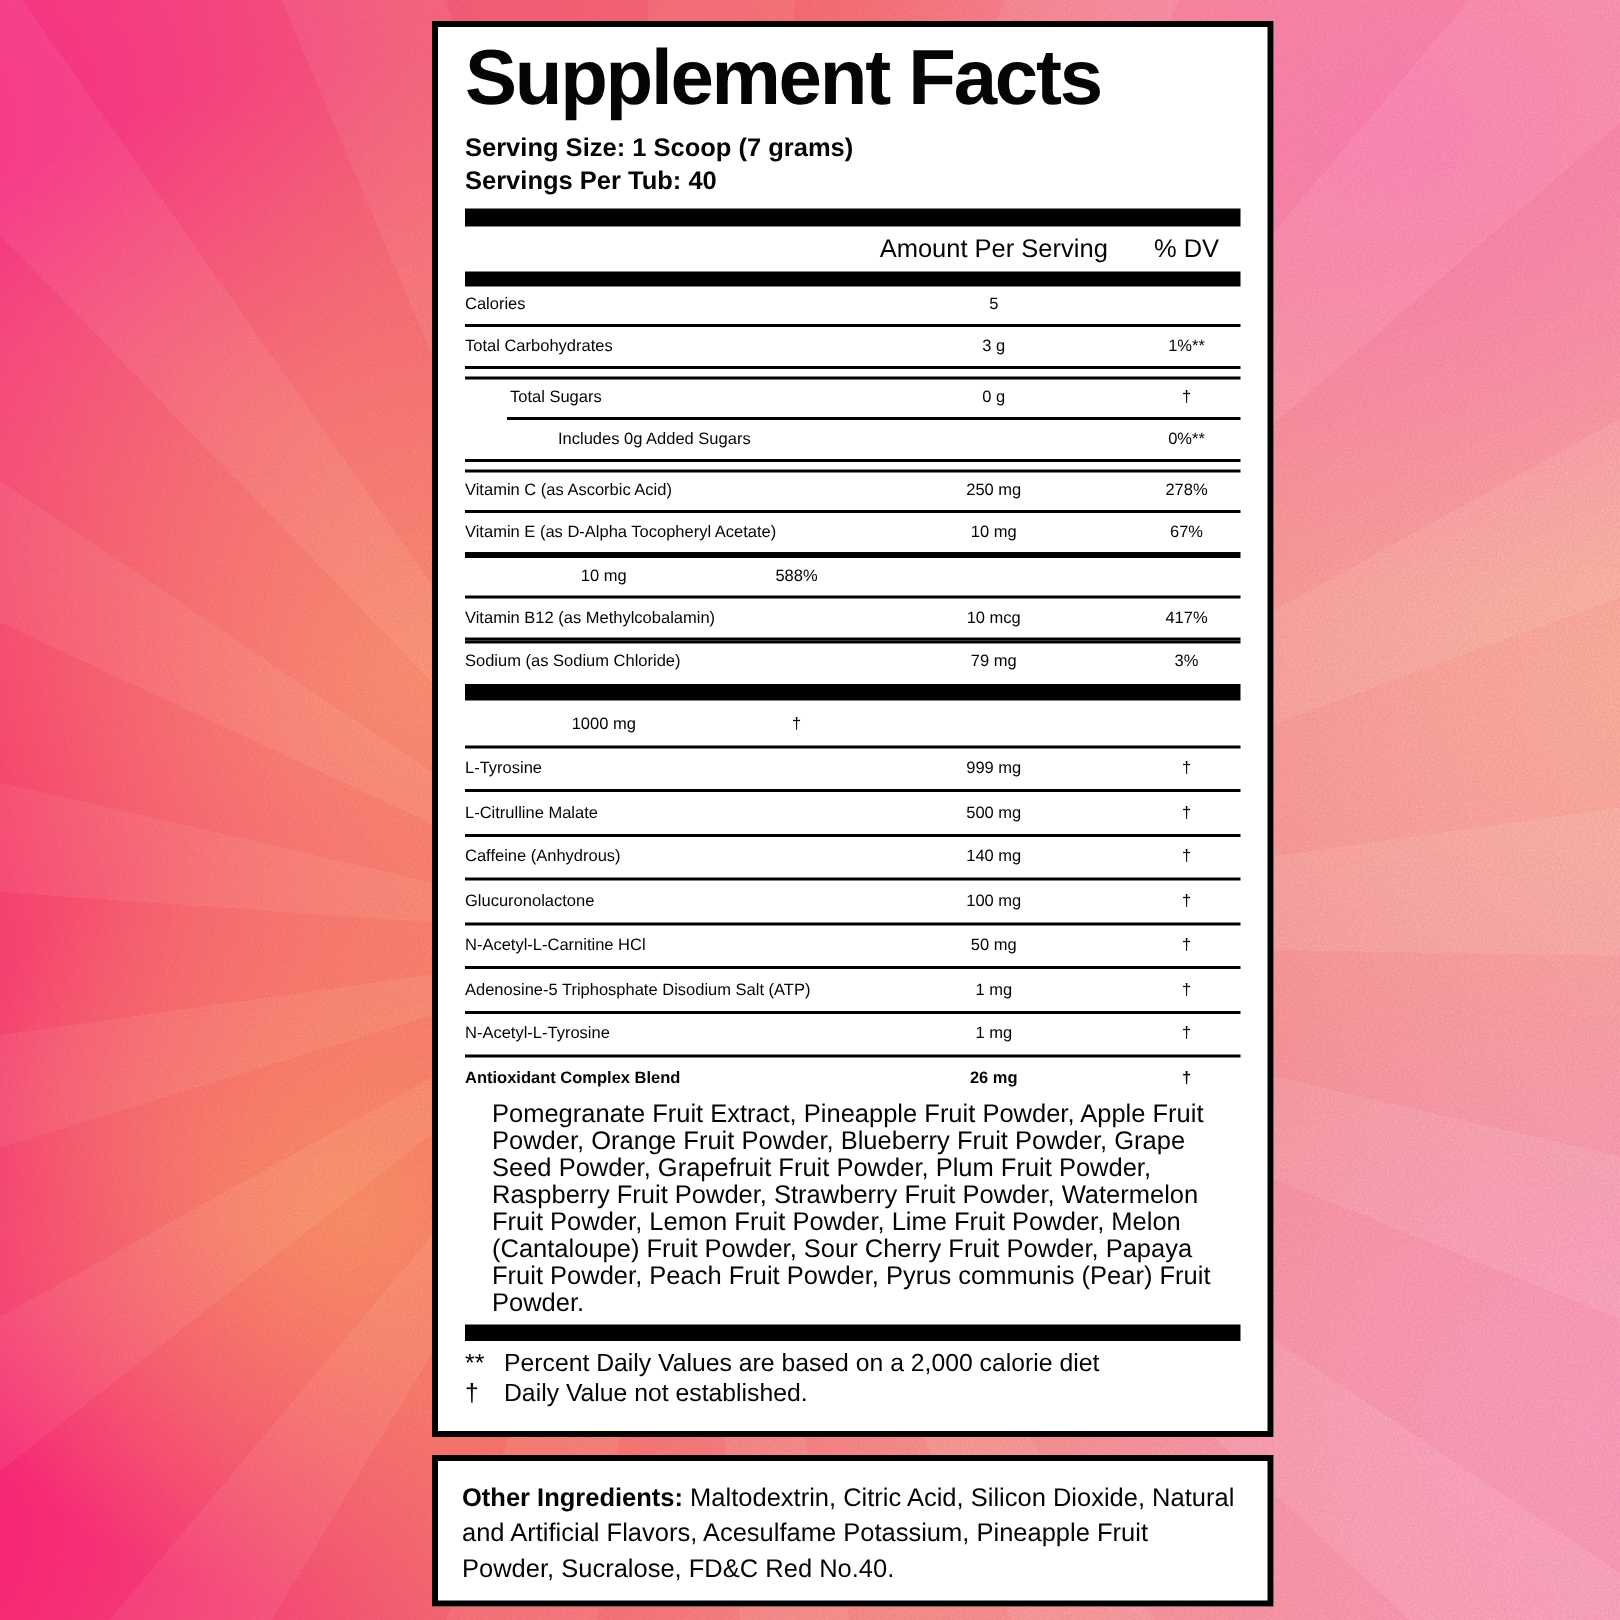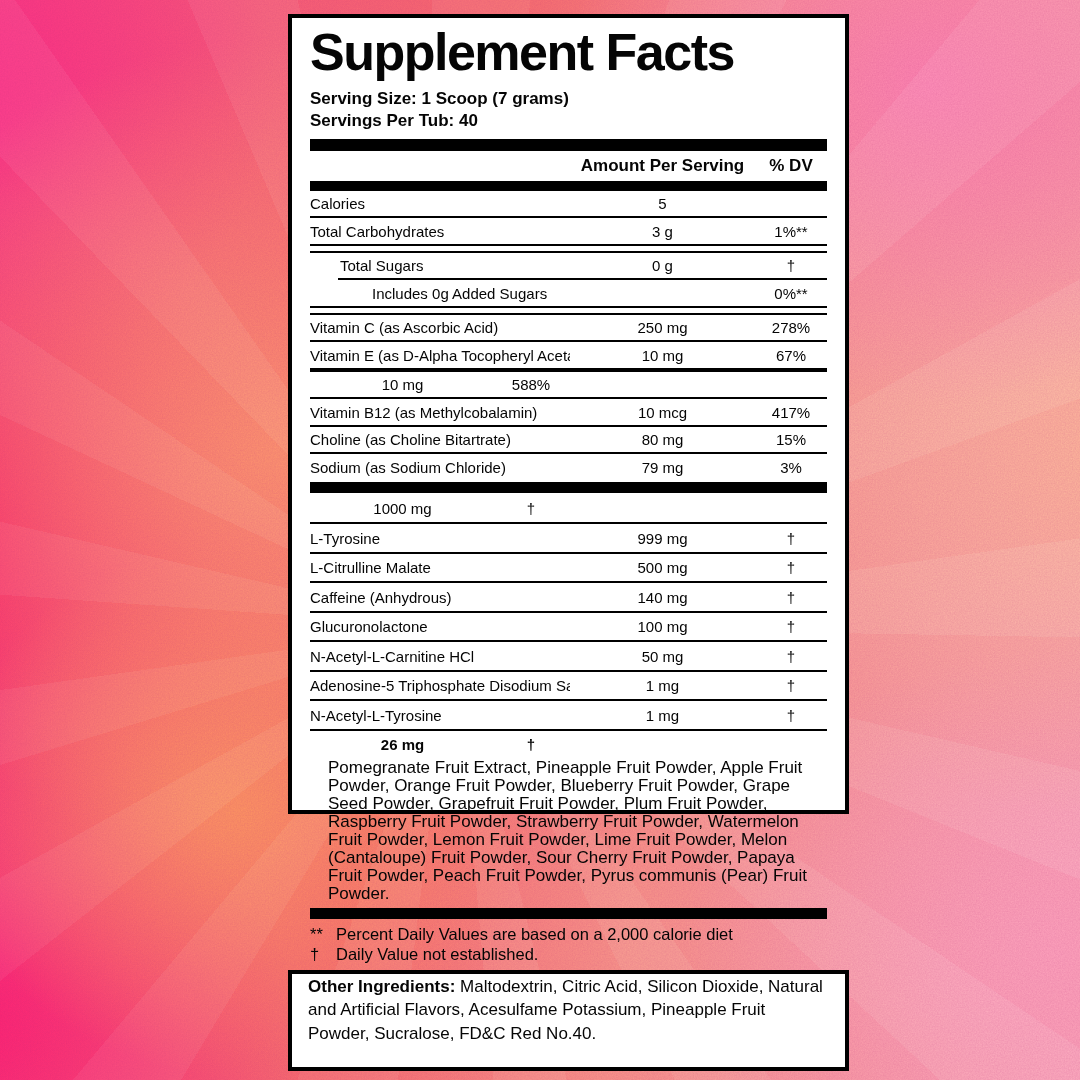--- a/index.html
+++ b/index.html
@@ -22,36 +22,36 @@
     background:repeating-conic-gradient(from 190deg at 42% 58%,
       rgba(255,255,255,0.10) 0deg 9deg,
       rgba(233,30,99,0.06) 9deg 21deg);
   }
   .noise{position:absolute;left:0;top:0;z-index:2;opacity:.55;pointer-events:none;}
 
   .panel{
     position:absolute;z-index:3;box-sizing:border-box;background:#fff;color:#050505;
     border:4px solid #000;
   }
-  .panel.main{left:288px;top:14px;width:561px;height:800px;padding:6px 18px 6px 18px;}
-  .panel.other{left:288px;top:970px;width:561px;height:101px;padding:1px 16px;}
+  .panel.main{left:288px;top:14px;width:561px;height:944px;padding:6px 18px 6px 18px;}
+  .panel.other{left:288px;top:970px;width:561px;height:101px;padding:13px 16px;}
 
   .title{font-weight:bold;font-size:52px;line-height:1.02;letter-spacing:-1.5px;margin:2px 0 9px 0;white-space:nowrap;}
   .serving{font-size:17px;font-weight:bold;line-height:1.28;}
   .bar{height:12px;background:#000;margin-top:7px;}
   .bar.b2{height:10px;margin-top:0;}
   .bar.b3{height:11px;margin:2px 0 2px 0;}
   .bar.b4{height:11px;margin:3px 0 5px 0;}
 
-  .thead{display:flex;align-items:baseline;font-weight:bold;font-size:17px;padding:5px 0 5px 0;}
+  .thead{display:flex;align-items:baseline;font-weight:normal;font-size:17px;padding:5px 0 5px 0;}
   .col-n{flex:1;min-width:0;}
   .col-a{width:185px;text-align:center;flex:none;}
   .col-d{width:72px;text-align:center;flex:none;}
 
-  .row{display:flex;align-items:flex-start;font-size:15px;line-height:19px;padding:3.5px 0 3px 0;}
+  .row{display:flex;align-items:flex-start;font-size:11px;line-height:19px;padding:3.5px 0 3px 0;}
   .s2 .row{padding:4.5px 0 4px 0;}
   .row .col-n{white-space:nowrap;overflow:hidden;}
   .row.i1 .col-n{padding-left:30px;}
   .row.i2 .col-n{padding-left:62px;}
   .row.hdr{font-weight:bold;}
 
   .sep{border-top:2px solid #000;height:0;}
   .sep.dbl{height:5px;border-top:2px solid #000;border-bottom:2px solid #000;}
   .sep.ind{margin-left:28px;}
   .sep.thick{border-top:2.5px solid #000;}
@@ -136,25 +136,20 @@
       <span class="col-a">10 mg</span>
       <span class="col-d">588%</span>
     </div>
     <div class="sep"></div>
     <div class="row">
       <span class="col-n">Vitamin B12 (as Methylcobalamin)</span>
       <span class="col-a">10 mcg</span>
       <span class="col-d">417%</span>
     </div>
     <div class="sep"></div>
-    <div class="row">
-      <span class="col-n">Choline (as Choline Bitartrate)</span>
-      <span class="col-a">80 mg</span>
-      <span class="col-d">15%</span>
-    </div>
     <div class="sep"></div>
     <div class="row">
       <span class="col-n">Sodium (as Sodium Chloride)</span>
       <span class="col-a">79 mg</span>
       <span class="col-d">3%</span>
     </div>
   </div>
 
   <div class="bar b3"></div>
 
@@ -200,20 +195,21 @@
       <span class="col-d">†</span>
     </div>
     <div class="sep"></div>
     <div class="row">
       <span class="col-n">N-Acetyl-L-Tyrosine</span>
       <span class="col-a">1 mg</span>
       <span class="col-d">†</span>
     </div>
     <div class="sep thick"></div>
     <div class="row hdr">
+      <span class="col-n">Antioxidant Complex Blend</span>
       <span class="col-a">26 mg</span>
       <span class="col-d">†</span>
     </div>
   </div>
 
   <p class="blend-desc"><span>Pomegranate Fruit Extract, Pineapple Fruit Powder, Apple Fruit Powder, Orange Fruit Powder, Blueberry Fruit Powder, Grape Seed Powder, Grapefruit Fruit Powder, Plum Fruit Powder, Raspberry Fruit Powder, Strawberry Fruit Powder, Watermelon Fruit Powder, Lemon Fruit Powder, Lime Fruit Powder, Melon (Cantaloupe) Fruit Powder, Sour Cherry Fruit Powder, Papaya Fruit Powder, Peach Fruit Powder, </span><span class="it">Pyrus communis</span><span> (Pear) Fruit Powder.</span></p>
 
   <div class="bar b4"></div>
 
   <div class="fns">

